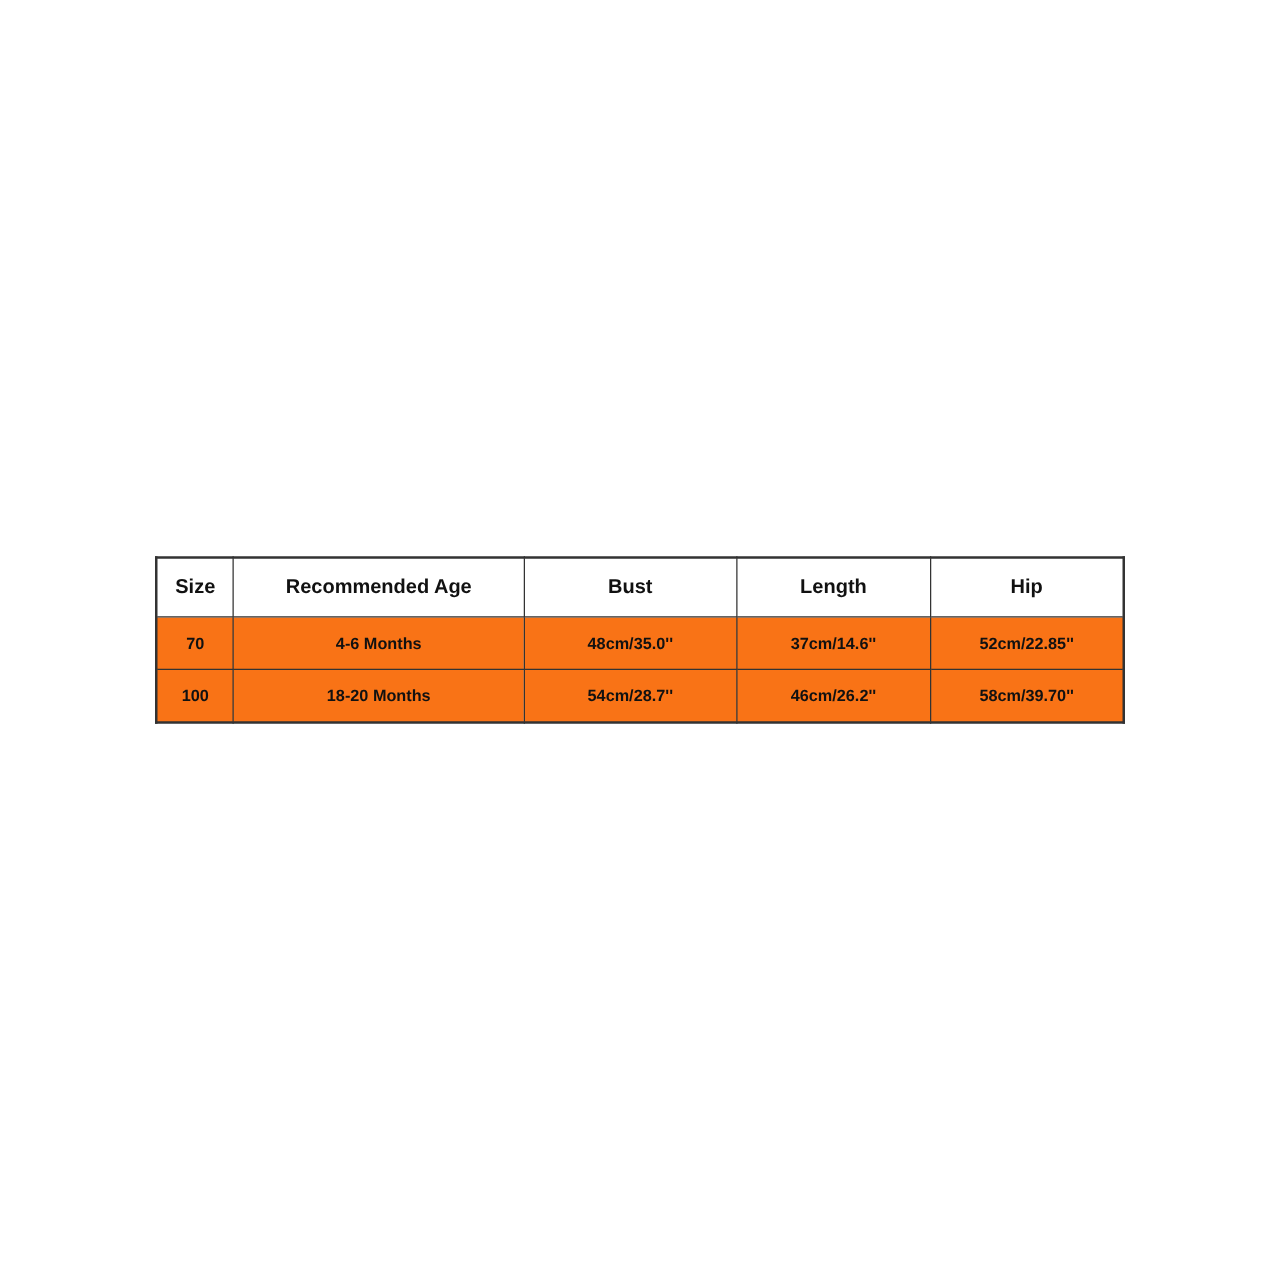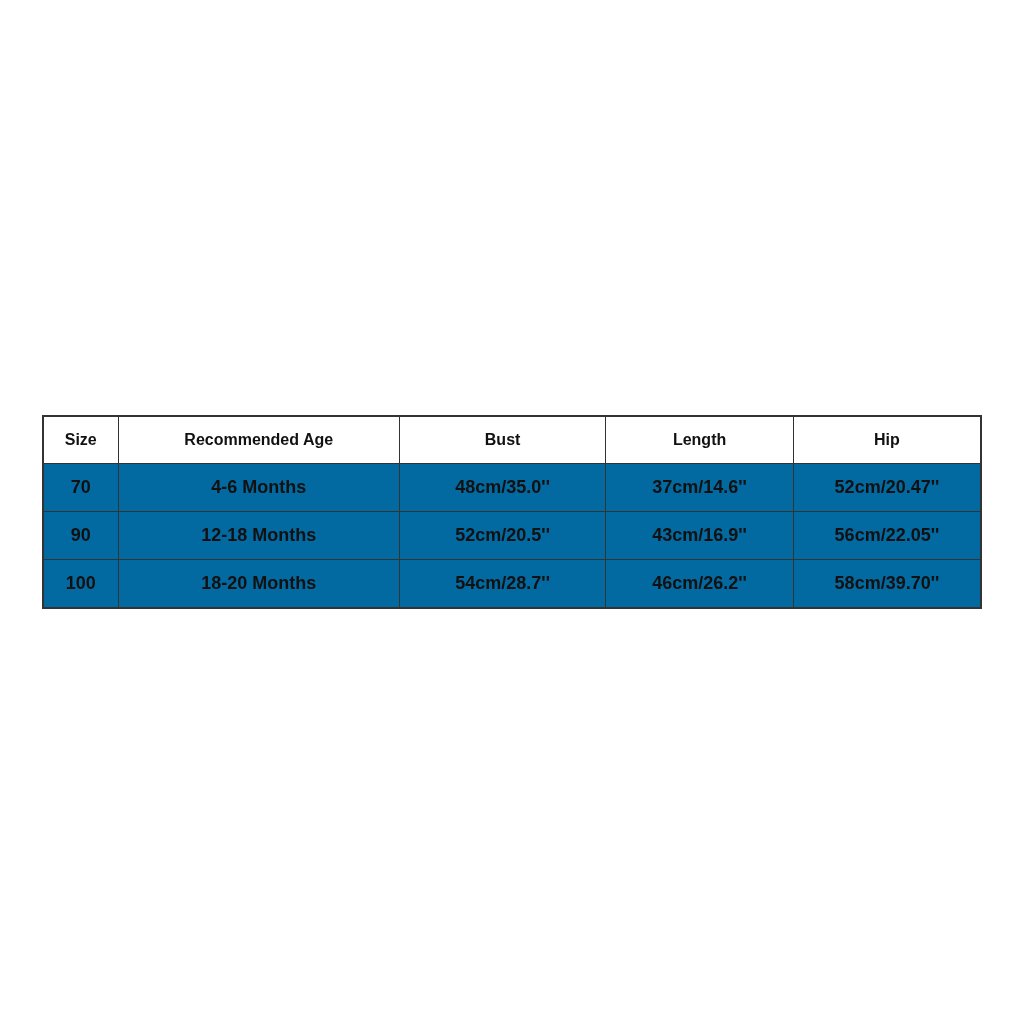--- a/index.html
+++ b/index.html
@@ -12,21 +12,21 @@
       width: 1024px;
       height: 1024px;
       background: #ffffff;
       display: flex;
       align-items: center;
       justify-content: center;
       font-family: Arial, sans-serif;
     }
 
     .table-container {
-      width: 940px;
+      width: 776px;
     }
 
     table {
       width: 100%;
       border-collapse: collapse;
       border: 2px solid #333;
     }
 
     th, td {
       border: 1.5px solid #333;
@@ -38,22 +38,22 @@
 
     thead th {
       font-weight: bold;
       font-size: 16px;
       background: #ffffff;
       padding: 14px 10px;
     }
 
     tbody td {
       font-weight: bold;
-      font-size: 18px;
-      background: #0369a1;
+      font-size: 13px;
+      background: #f97316;
       padding: 13px 10px;
     }
 
     col.col-size { width: 8%; }
     col.col-age  { width: 30%; }
     col.col-bust { width: 22%; }
     col.col-len  { width: 20%; }
     col.col-hip  { width: 20%; }
   </style>
 </head>
@@ -76,28 +76,21 @@
         <th>Length</th>
         <th>Hip</th>
       </tr>
     </thead>
     <tbody id="table-body">
     <tr>
           <td>70</td>
           <td>4-6 Months</td>
           <td>48cm/35.0''</td>
           <td>37cm/14.6''</td>
-          <td>52cm/20.47''</td>
-        </tr>
-        <tr>
-          <td>90</td>
-          <td>12-18 Months</td>
-          <td>52cm/20.5''</td>
-          <td>43cm/16.9''</td>
-          <td>56cm/22.05''</td>
+          <td>52cm/22.85''</td>
         </tr>
         <tr>
           <td>100</td>
           <td>18-20 Months</td>
           <td>54cm/28.7''</td>
           <td>46cm/26.2''</td>
           <td>58cm/39.70''</td>
         </tr>
       </tbody>
   </table>

